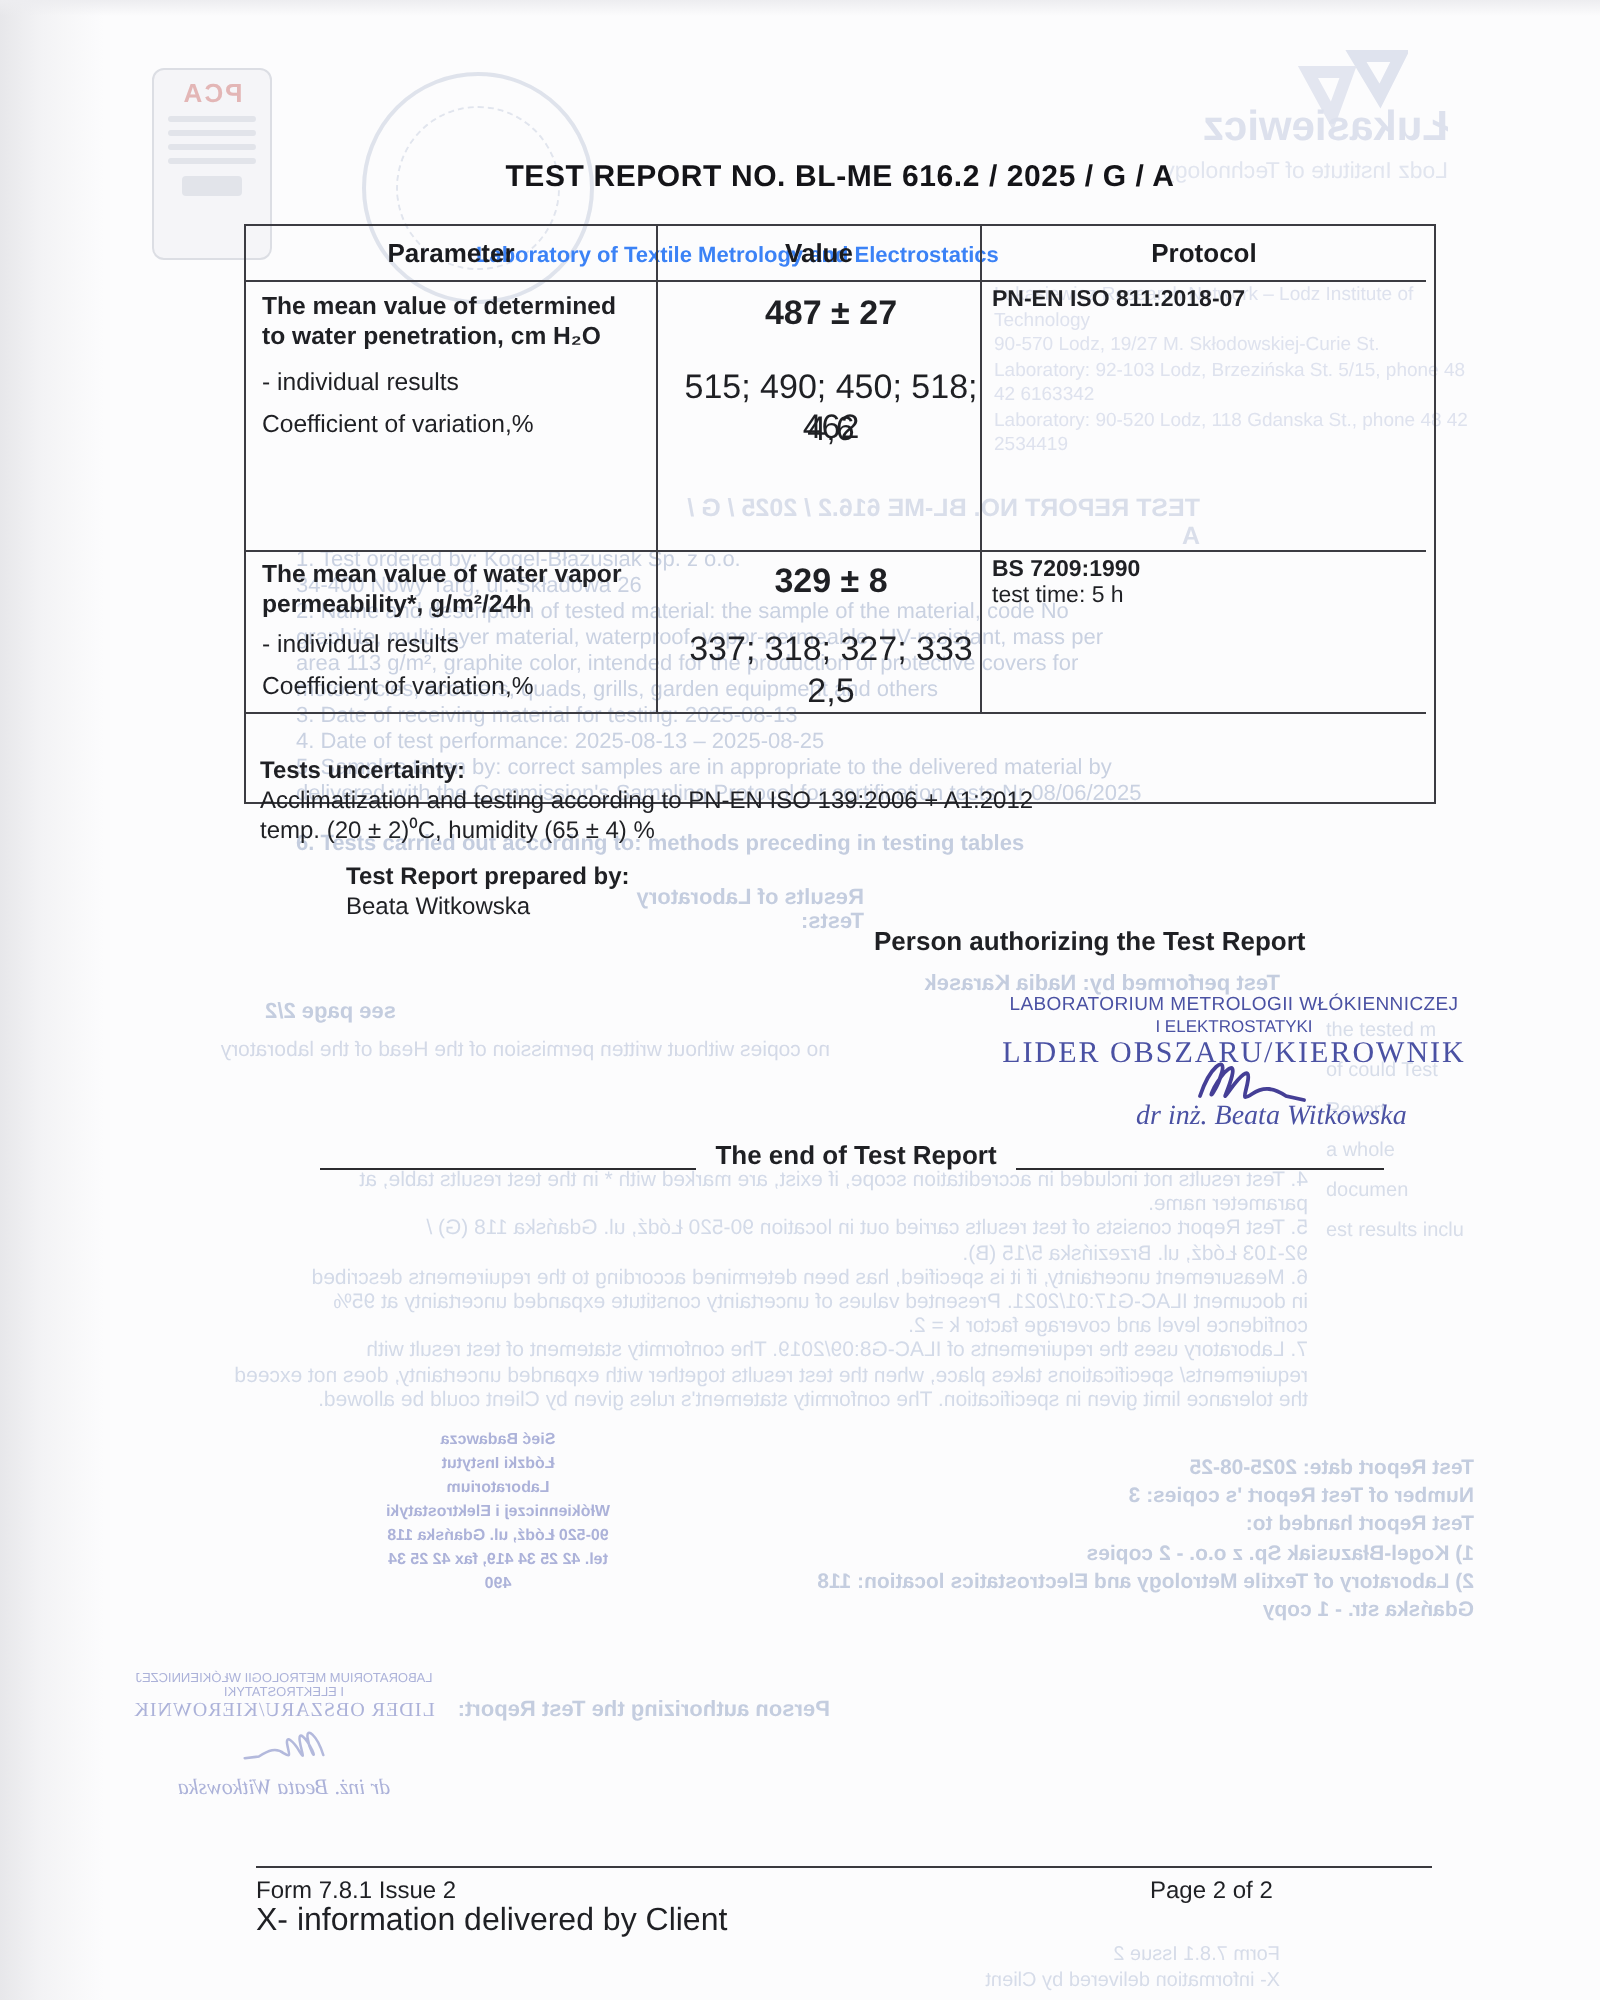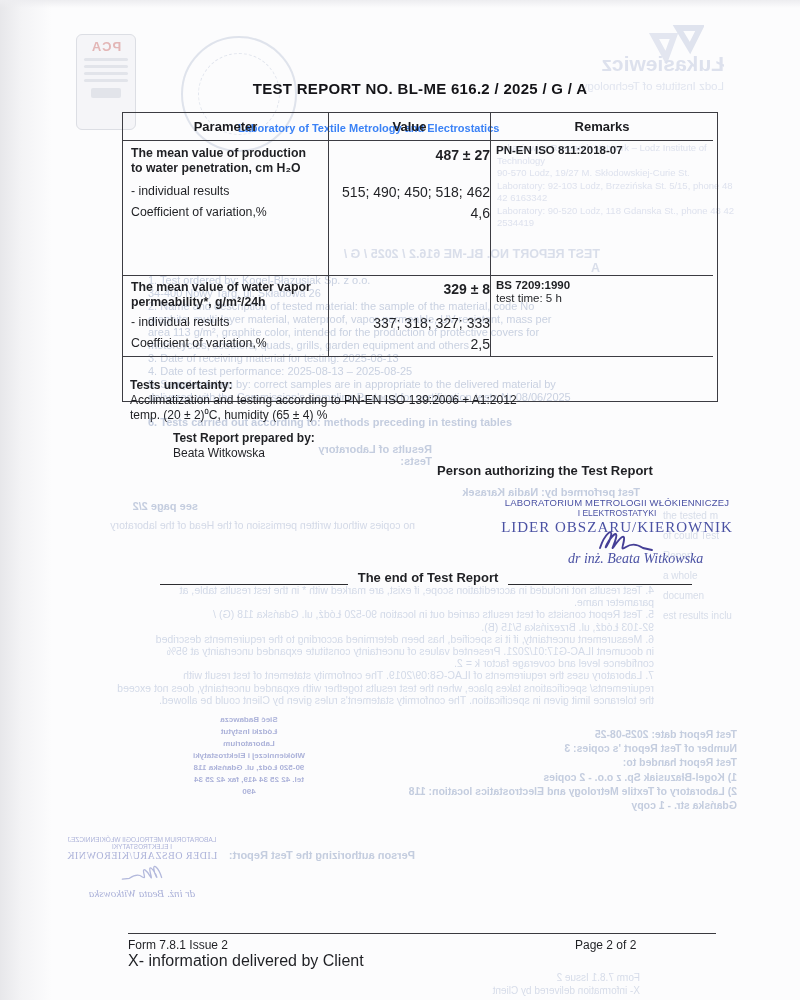--- a/index.html
+++ b/index.html
@@ -33,21 +33,21 @@
   .tbl{left:122px;top:112px;width:596px;display:grid;grid-template-columns:206px 162px 222px;
     border:1.6px solid #3c3c42;box-sizing:border-box;}
   .cell{position:relative;border-right:1.4px solid #3c3c42;border-bottom:1.4px solid #3c3c42;box-sizing:border-box;}
   .cell.last{border-right:none;}
   .hcell{height:28px;display:flex;align-items:center;justify-content:center;
     font-weight:700;font-size:13px;color:#1a1b1f;}
   .r1{height:135px;} .r2{height:81px;}
   .span3{grid-column:1 / span 3;border-right:none;height:44px;padding:6px 7px;
     font-size:12px;line-height:15px;border-bottom:none;}
   .pline{position:absolute;left:8px;right:4px;font-size:12.3px;line-height:14.5px;}
-  .vline{position:absolute;left:12px;right:0;text-align:right;font-size:14px;}
+  .vline{position:absolute;left:12px;right:0;text-align:center;font-size:17px;}
   .rem{padding:3px 3px 0 5px;font-size:11.5px;line-height:13.4px;}
   
   .stamp{color:#4a51a3;}
   .serif{font-family:"Liberation Serif",serif;}
   
   .hr{border-top:1.6px solid #3a3a3f;}
   .uline{border-top:1.4px solid #2c2c30;}
 </style>
 </head>
 <body>
@@ -149,24 +149,24 @@
 
   <div class="abs mx pl" style="left:470px;top:971px;width:170px;font-size:10px;line-height:13px;color:#d6dce9;">Form 7.8.1  Issue 2
 X- information delivered by Client</div>
 
   <div class="abs b" style="left:120px;top:80px;width:600px;text-align:center;font-size:15px;letter-spacing:0.3px;color:#141418;">TEST REPORT NO. BL-ME  616.2 / 2025 / G / A</div>
 
   <div class="abs tbl">
 
     <div class="cell hcell">Parameter</div>
     <div class="cell hcell">Value</div>
-    <div class="cell hcell last">Remarks</div>
+    <div class="cell hcell last">Protocol</div>
 
     <div class="cell r1">
-      <div class="pline b pl" style="top:5px;">The mean value of production
+      <div class="pline b pl" style="top:5px;">The mean value of determined
 to water penetration, cm H₂O</div>
       <div class="pline" style="top:43px;">- individual results</div>
       <div class="pline" style="top:64px;">Coefficient of variation,%</div>
     </div>
     <div class="cell r1">
       <div class="vline b" style="top:6px;">487 ± 27</div>
       <div class="vline" style="top:43px;">515; 490; 450; 518; 462</div>
       <div class="vline" style="top:64px;">4,6</div>
     </div>
     <div class="cell r1 last rem">

